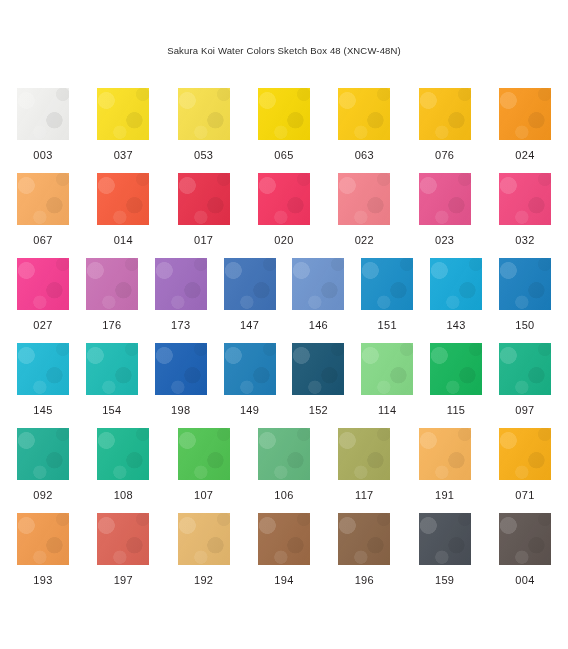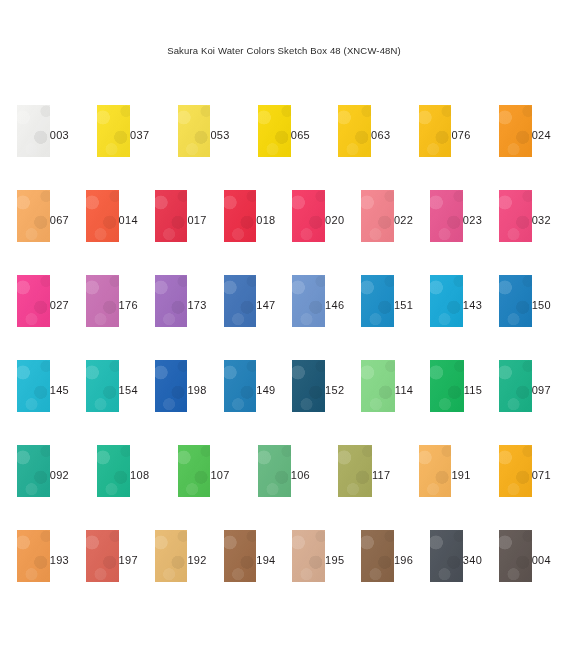--- a/index.html
+++ b/index.html
@@ -41,21 +41,21 @@
     display: flex;
     flex-direction: row;
     justify-content: space-between;
     width: 534px;
     height: 85px;
   }
 
   .swatch-cell {
     width: 52px;
     display: flex;
-    flex-direction: row;
+    flex-direction: column;
     align-items: center;
   }
 
   .swatch-chip {
     width: 52px;
     height: 52px;
     position: relative;
     overflow: hidden;
   }
 
@@ -128,24 +128,20 @@
       </div>
       <div class="swatch-cell">
         <div class="swatch-chip" style="background-color: rgb(248, 92, 60);"></div>
         <div class="swatch-label">014</div>
       </div>
       <div class="swatch-cell">
         <div class="swatch-chip" style="background-color: rgb(232, 48, 74);"></div>
         <div class="swatch-label">017</div>
       </div>
       <div class="swatch-cell">
-        <div class="swatch-chip" style="background-color: rgb(238, 43, 69);"></div>
-        <div class="swatch-label">018</div>
-      </div>
-      <div class="swatch-cell">
         <div class="swatch-chip" style="background-color: rgb(245, 53, 97);"></div>
         <div class="swatch-label">020</div>
       </div>
       <div class="swatch-cell">
         <div class="swatch-chip" style="background-color: rgb(244, 130, 140);"></div>
         <div class="swatch-label">022</div>
       </div>
       <div class="swatch-cell">
         <div class="swatch-chip" style="background-color: rgb(232, 85, 143);"></div>
         <div class="swatch-label">023</div>
@@ -264,29 +260,25 @@
       </div>
       <div class="swatch-cell">
         <div class="swatch-chip" style="background-color: rgb(231, 185, 110);"></div>
         <div class="swatch-label">192</div>
       </div>
       <div class="swatch-cell">
         <div class="swatch-chip" style="background-color: rgb(158, 107, 70);"></div>
         <div class="swatch-label">194</div>
       </div>
       <div class="swatch-cell">
-        <div class="swatch-chip" style="background-color: rgb(216, 173, 145);"></div>
-        <div class="swatch-label">195</div>
-      </div>
-      <div class="swatch-cell">
         <div class="swatch-chip" style="background-color: rgb(138, 101, 71);"></div>
         <div class="swatch-label">196</div>
       </div>
       <div class="swatch-cell">
         <div class="swatch-chip" style="background-color: rgb(74, 80, 88);"></div>
-        <div class="swatch-label">340</div>
+        <div class="swatch-label">159</div>
       </div>
       <div class="swatch-cell">
         <div class="swatch-chip" style="background-color: rgb(94, 84, 80);"></div>
         <div class="swatch-label">004</div>
       </div>
     </div>
   </div>
 
 </body></html>

